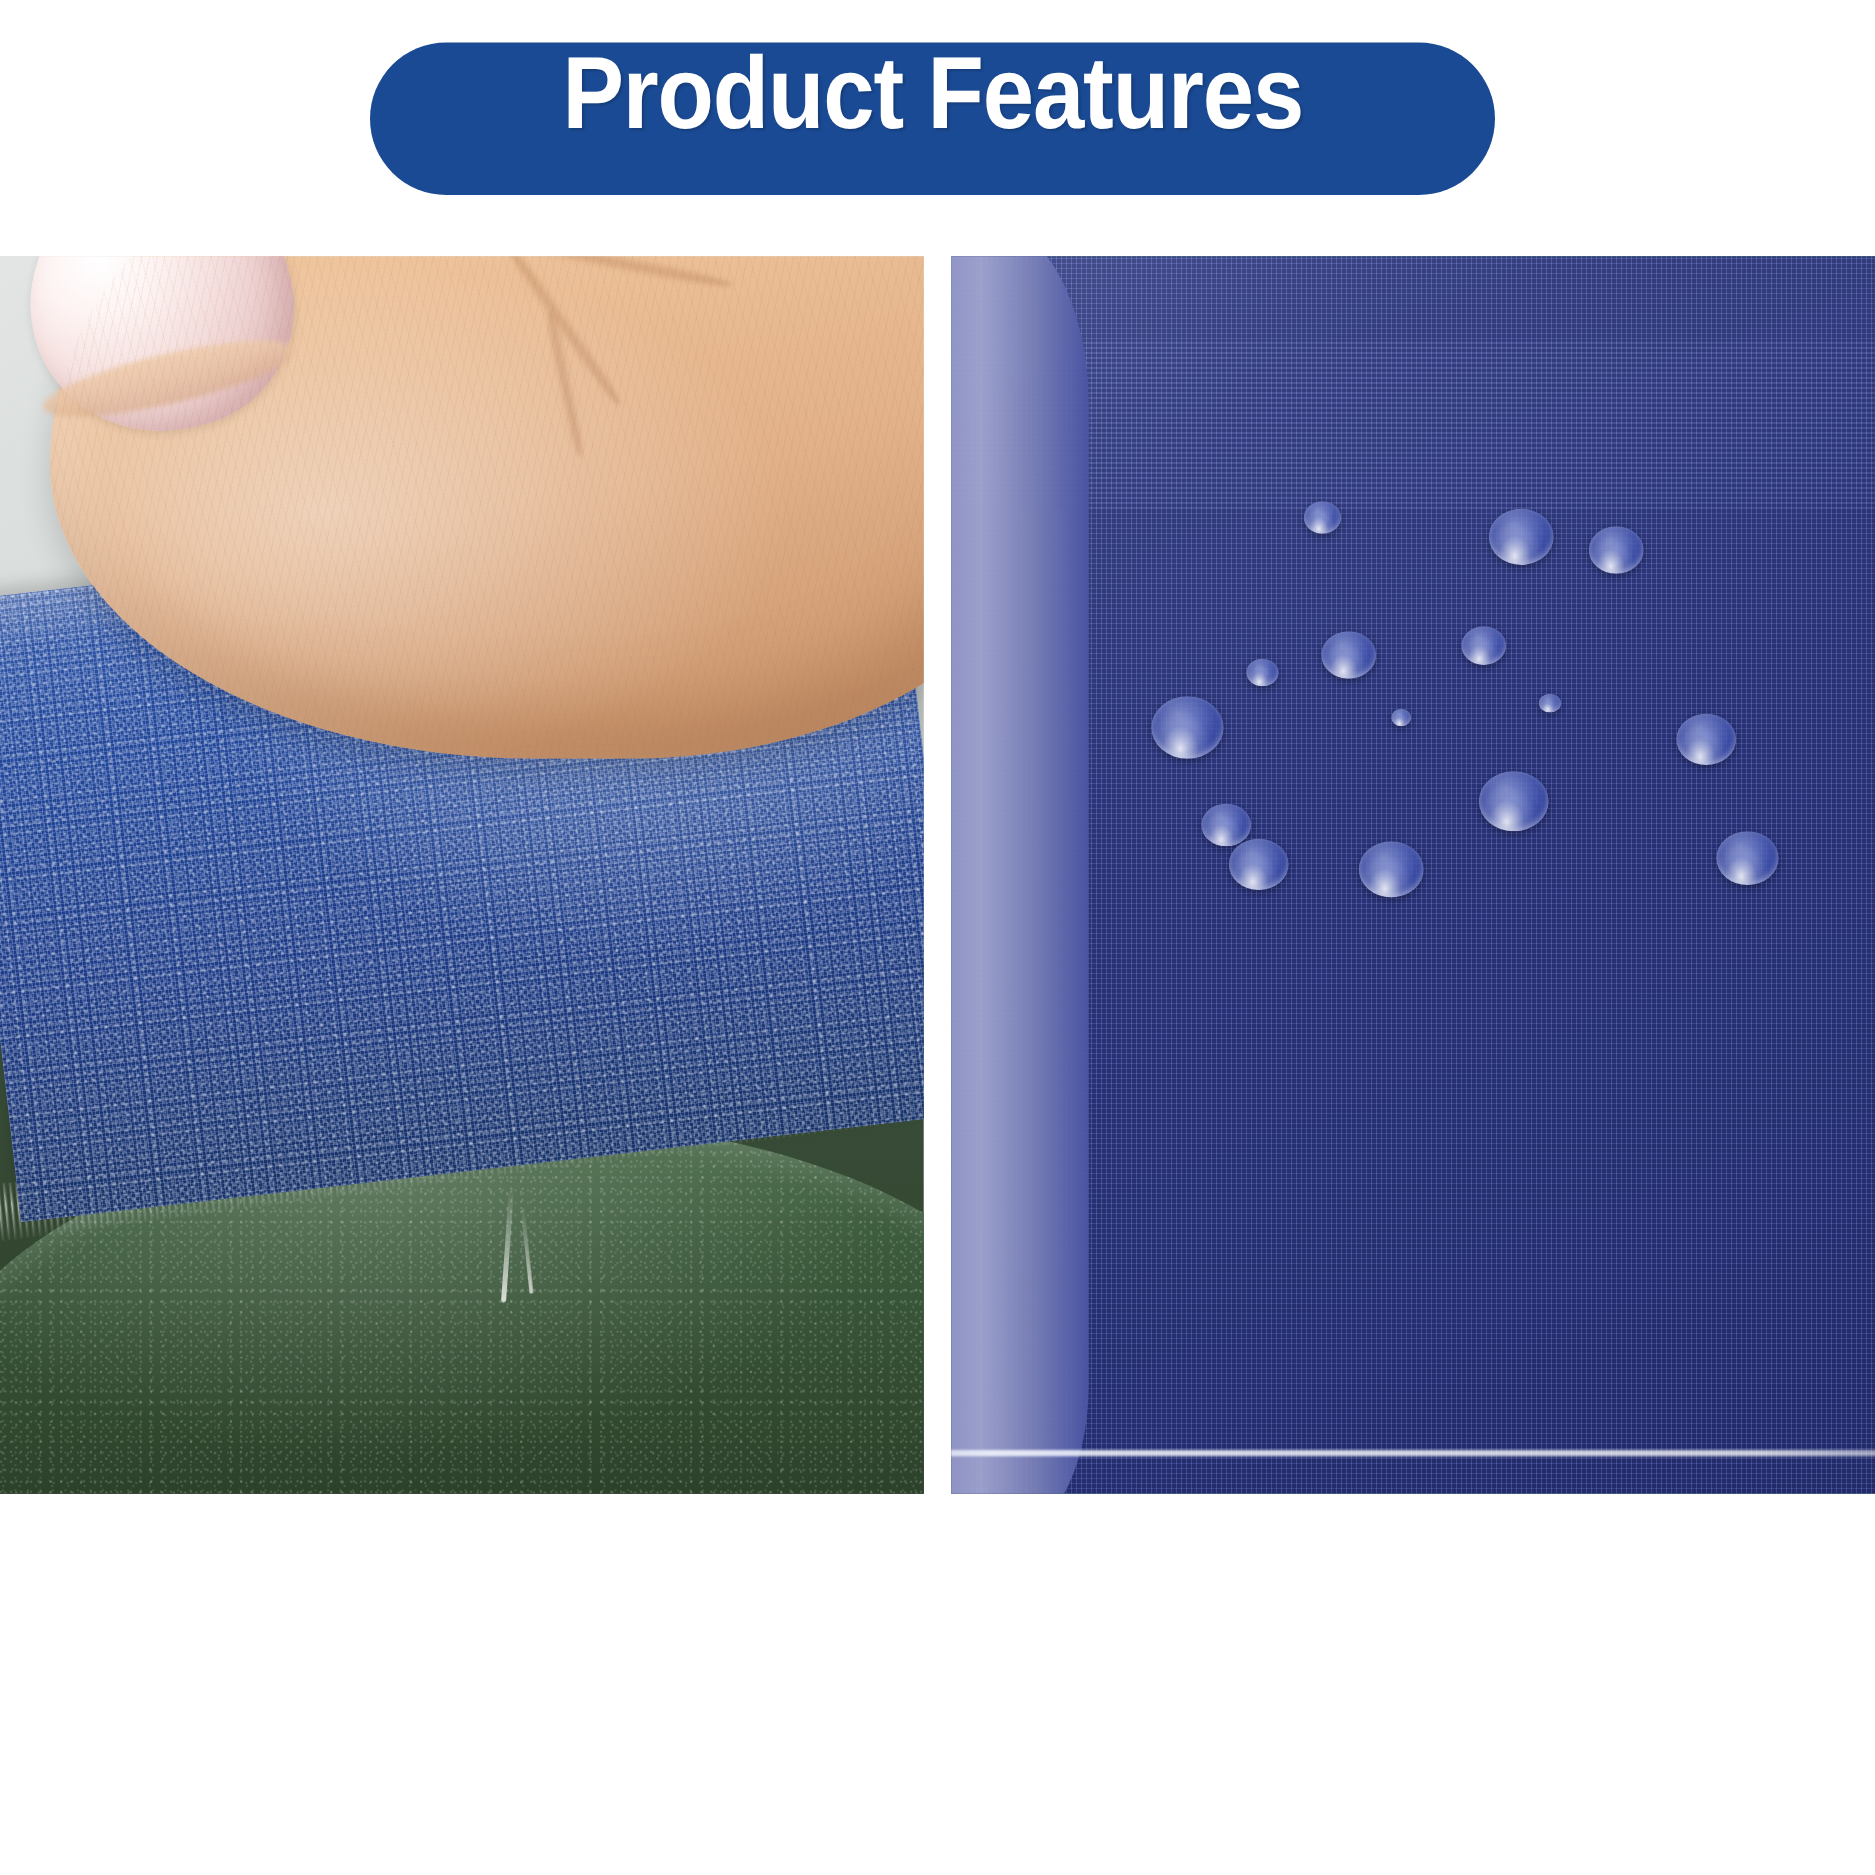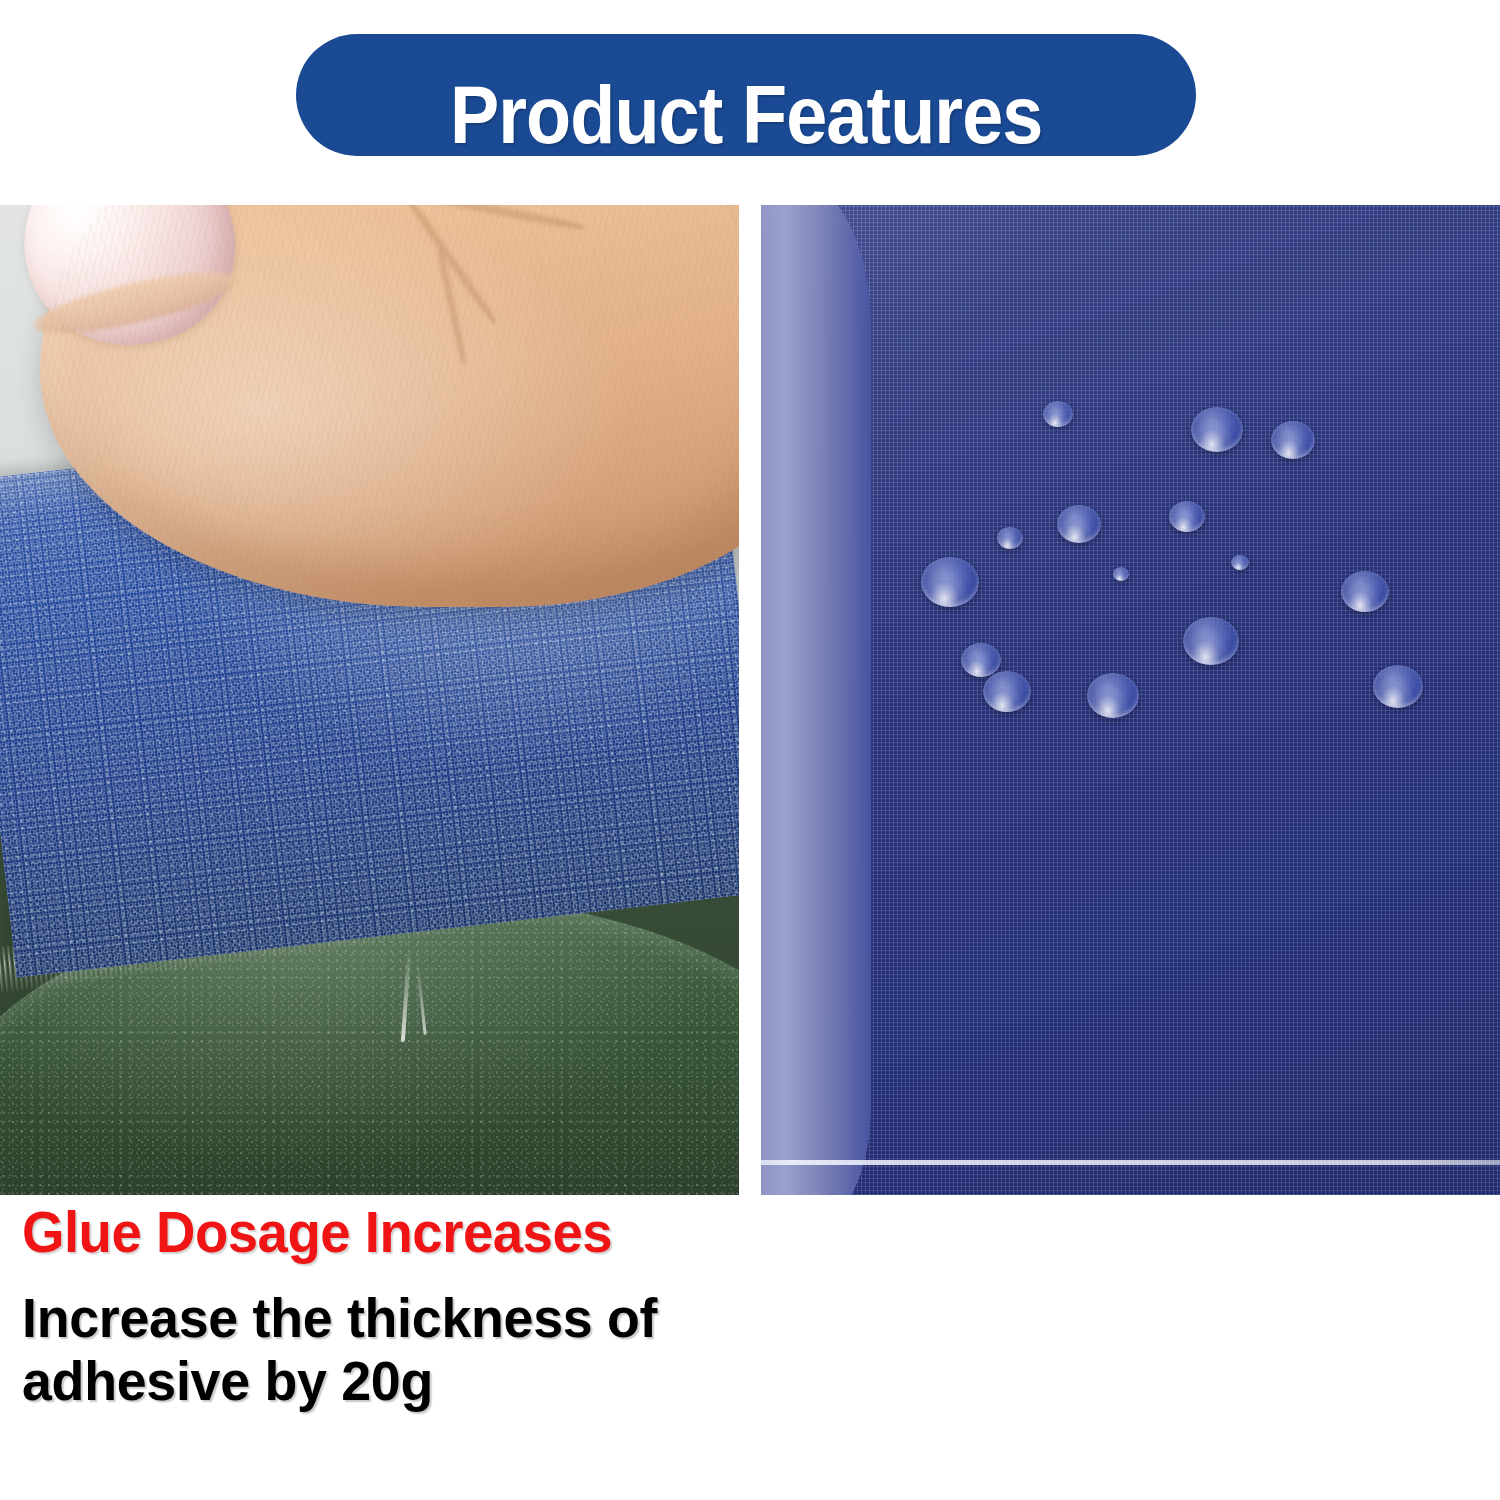--- a/index.html
+++ b/index.html
@@ -19,21 +19,21 @@
   
   #header-banner {
     position: absolute;
     left: 296px;
     top: 34px;
     width: 900px;
     height: 122px;
     background: #1A4A94;
     border-radius: 61px;
     display: flex;
-    align-items: flex-end;
+    align-items: flex-start;
     justify-content: center;
   }
   #header-title {
     color: #ffffff;
     font-family: "Liberation Sans Narrow", "Liberation Sans", sans-serif;
     font-size: 82px;
     font-weight: bold;
     letter-spacing: -1px;
     transform: scaleX(0.90);
     white-space: nowrap;
@@ -455,17 +455,13 @@
         <div class="droplet on-blue" style="left: 510px; top: 216px; width: 44px; height: 37.84px;"></div>
         <div class="droplet on-blue" style="left: 580px; top: 366px; width: 48px; height: 41.28px;"></div>
         <div class="droplet on-blue" style="left: 612px; top: 460px; width: 50px; height: 43px;"></div>
         <div class="droplet on-blue" style="left: 470px; top: 350px; width: 18px; height: 15.48px;"></div>
         <div class="droplet on-blue" style="left: 352px; top: 362px; width: 16px; height: 13.76px;"></div>
       </div>
   </div>
 </div>
 
 <div id="captions">
-  <div class="caption-col">
-    <div class="caption-heading">Glue Dosage Increases</div>
-    <div class="caption-body">Increase the thickness of adhesive by 20g</div>
-  </div>
 </div>
 
 </body></html>

